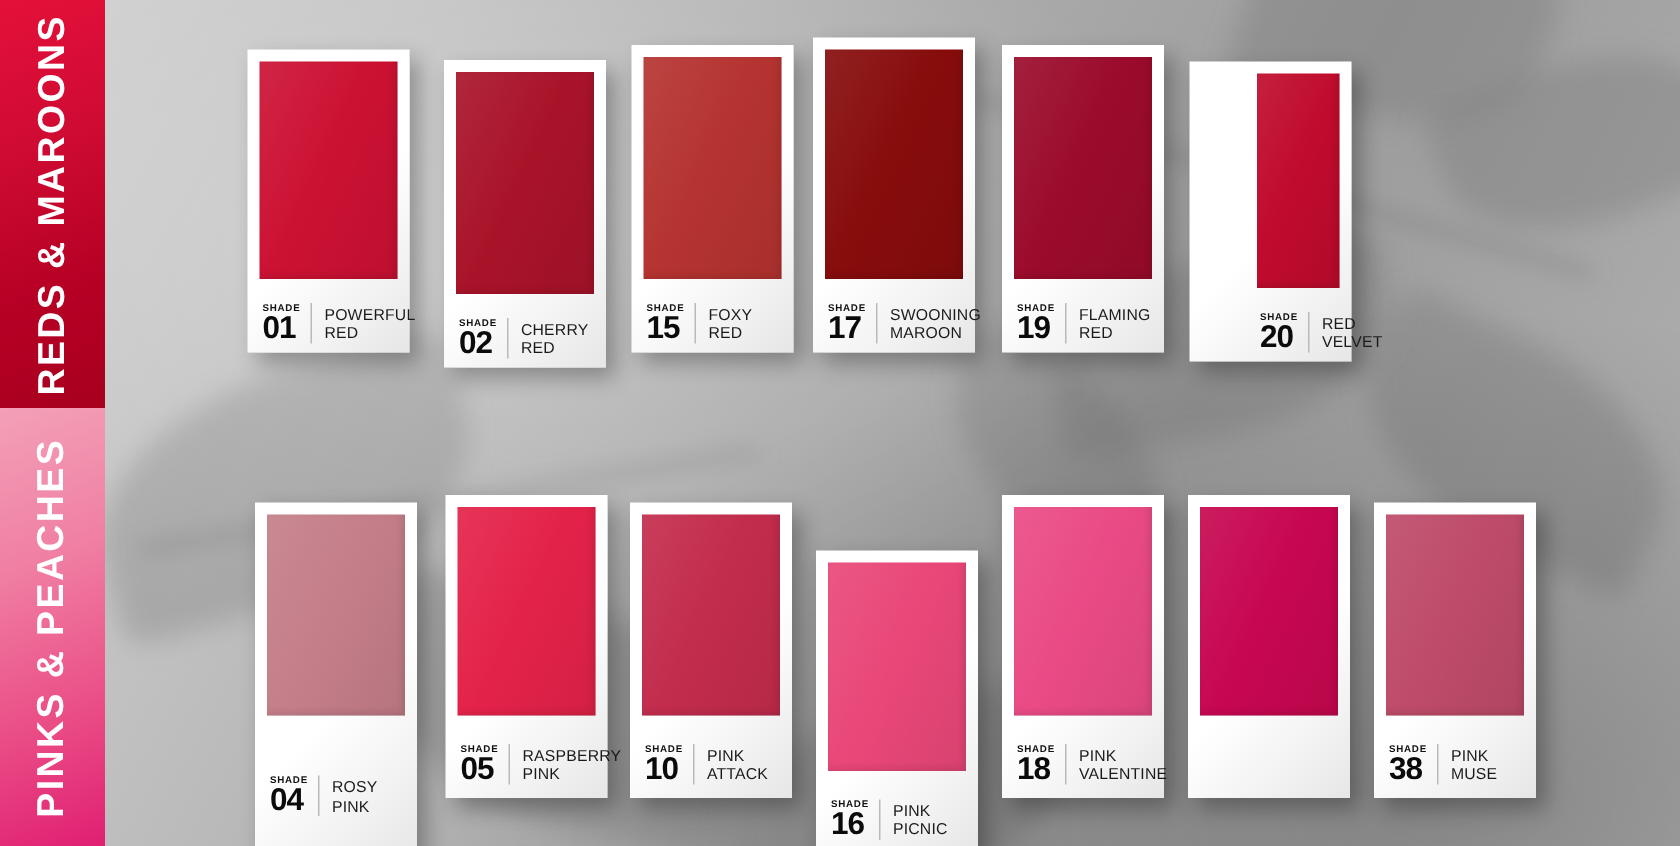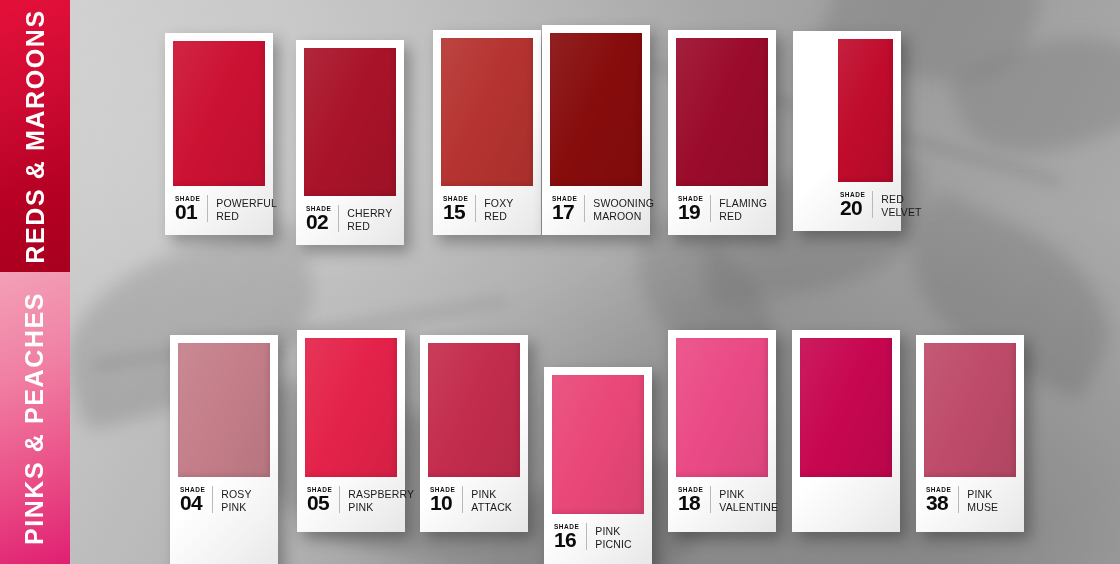--- a/index.html
+++ b/index.html
@@ -89,21 +89,21 @@
     position: relative;
     box-shadow: inset -2px -2px 5px rgba(0,0,0,.10);
   }
   .swatch::after {
     content: "";
     position: absolute; inset: 0;
     background: linear-gradient(115deg, rgba(255,255,255,.085) 0%, rgba(255,255,255,0) 48%, rgba(0,0,0,.075) 100%);
   }
   .meta {
     display: flex;
-    align-items: flex-start;
+    align-items: center;
     padding: 9px 2px 0 2px;
     flex: 1;
   }
   .shade-col {
     display: flex;
     flex-direction: column;
     align-items: flex-start;
     padding-right: 7px;
     border-right: 1px solid #b9b9b9;
   }
@@ -180,21 +180,21 @@
           <div class="shade-col">
             <span class="shade-word">SHADE</span>
             <span class="shade-num">02</span>
           </div>
           <div class="name">
             <div>CHERRY</div>
             <div>RED</div>
           </div>
         </div>
       </div>
-      <div class="card" style="left: 256px; top: 30px; height: 205px; margin-left: 12px;">
+      <div class="card" style="left: 256px; top: 30px; height: 205px;">
         <div class="swatch" style="height:148px;background:#B53330;"></div>
         <div class="meta">
           <div class="shade-col">
             <span class="shade-word">SHADE</span>
             <span class="shade-num">15</span>
           </div>
           <div class="name">
             <div>FOXY</div>
             <div>RED</div>
           </div>
@@ -219,21 +219,21 @@
           <div class="shade-col">
             <span class="shade-word">SHADE</span>
             <span class="shade-num">19</span>
           </div>
           <div class="name">
             <div>FLAMING</div>
             <div>RED</div>
           </div>
         </div>
       </div>
-      <div class="card" style="left: 628px; top: 31px; height: 200px; padding-left: 45px;">
+      <div class="card" style="left: 628px; top: 41px; height: 200px; padding-left: 45px;">
         <div class="swatch" style="height:143px;background:#C00B2C;"></div>
         <div class="meta">
           <div class="shade-col">
             <span class="shade-word">SHADE</span>
             <span class="shade-num">20</span>
           </div>
           <div class="name">
             <div>RED</div>
             <div>VELVET</div>
           </div>

